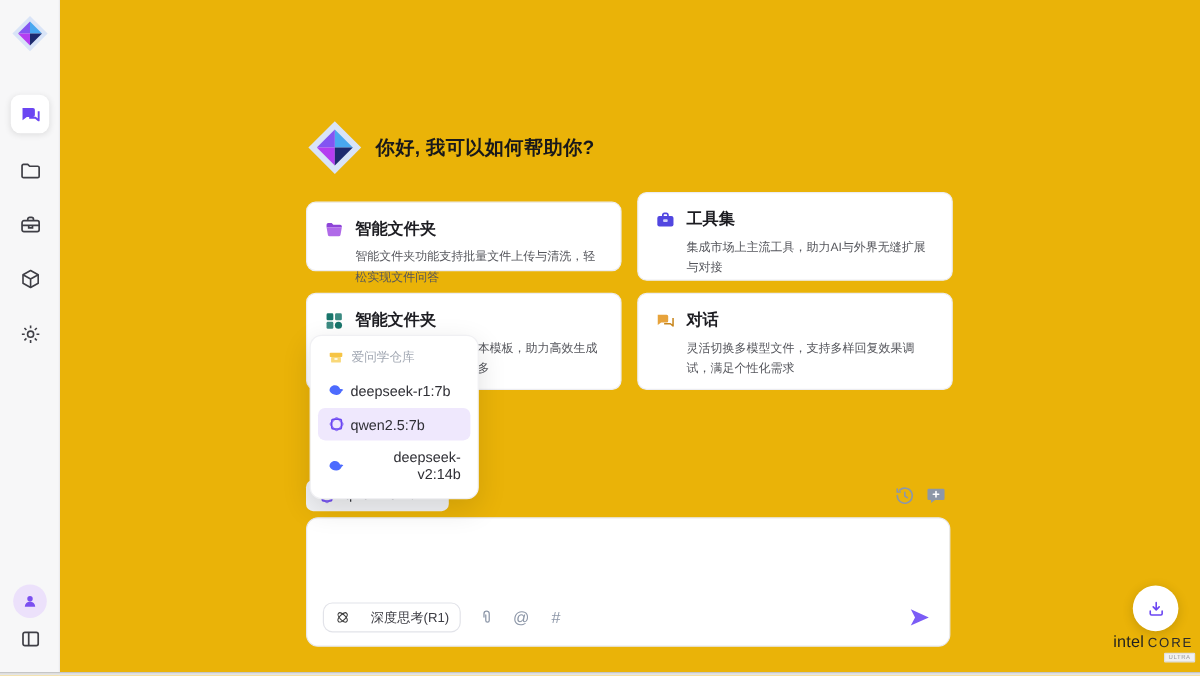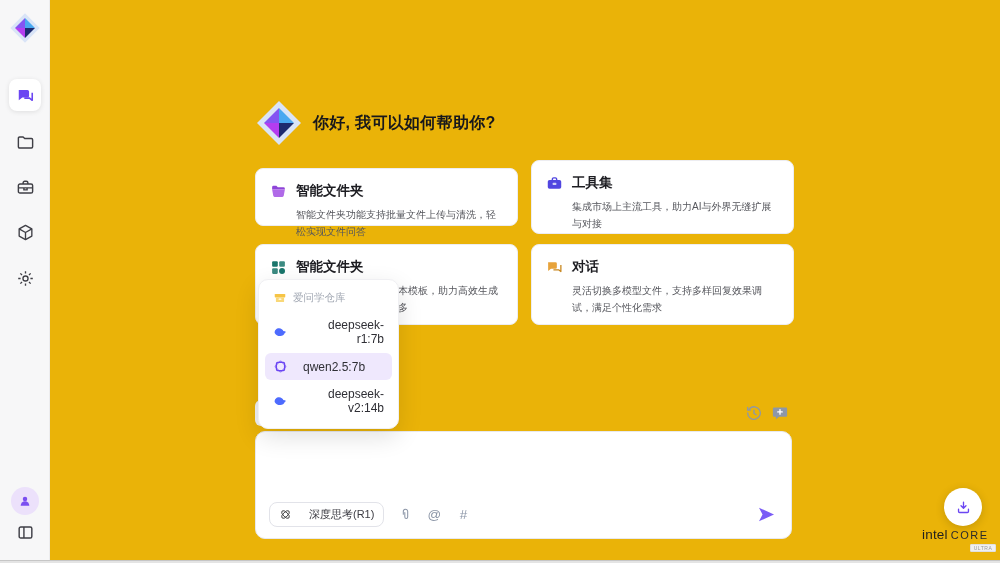--- a/index.html
+++ b/index.html
@@ -32,21 +32,21 @@
   .card-title { font-size:13.5px; font-weight:700; color:#1d1d22; }
   .card-desc { margin:7px 0 0 26px; font-size:10px; color:#55565c; line-height:1.65; }
 
   
   .dropdown { position:absolute; left:258px; top:279px; width:141px; background:#fff;
               border:1px solid #f0f0f3; border-radius:10px; padding:6px;
               box-shadow:0 8px 24px rgba(0,0,0,.12); z-index:20;text-align:right; }
   .dd-group { display:flex; align-items:center; gap:6px; padding:5px 8px 6px;
               font-size:10.5px; color:#a2a8b3; }
   .dd-group svg { width:14px; height:14px; }
-  .dd-item { display:flex; align-items:center; gap:15px; padding:6px 8px; margin:1px 0;
+  .dd-item { display:flex; align-items:center; gap:4px; padding:6px 8px; margin:1px 0;
              border-radius:6px; font-size:12px; color:#2f2f35; cursor:pointer; }
   .dd-item svg { width:15px; height:15px; flex:0 0 auto; }
   .dd-item.selected { background:#efe8fd; }
 
   
   .model-chip { position:absolute; left:255px; top:400px; height:26px; display:inline-flex;
                 align-items:center; gap:7px; background:#f1f2f5; border-radius:6px;
                 padding:0 10px; cursor:pointer; }
   .model-chip svg.m { width:15px; height:15px; }
   .model-chip .lbl { font-size:11.5px; color:#2f2f35; }
@@ -73,21 +73,21 @@
   .send-btn { margin-left:auto; width:20px; height:20px; cursor:pointer; }
   .send-btn svg { width:19px; height:19px; }
 
   
   .fab { position:absolute; left:944px; top:488px; width:38px; height:38px; border-radius:50%;
          background:#fff; box-shadow:0 2px 10px rgba(0,0,0,.16); display:flex;
          align-items:center; justify-content:center; cursor:pointer; }
   .fab svg { width:17px; height:17px; }
   .intel { position:absolute; left:922px; top:528px; width:78px; text-align:center;
            color:#1f1f1f; line-height:1; }
-  .intel .row1 { display:flex; align-items:baseline; gap:3px; }
+  .intel .row1 { display:flex; align-items:baseline; justify-content:center; gap:3px; }
   .intel .brand { font-size:13.5px; font-weight:500; letter-spacing:.2px; }
   .intel .core { font-size:11px; letter-spacing:1.5px; text-transform:uppercase; color:#2a2a2a; }
   .intel .ultra { display:block; margin:2px 4px 0 auto; width:26px; height:8px; background:#f0f0f0;
                   border:1px solid #e0e0e0; border-radius:1px; font-size:5px; line-height:7px;
                   color:#9a9a9a; letter-spacing:.5px; text-transform:uppercase; }
   .bottom-edge { position:absolute; left:0; bottom:0; width:1000px; height:3px;
                  background:#e4e4e4; border-top:1px solid #c6c6c6; }
 </style>
 </head>
 <body>

